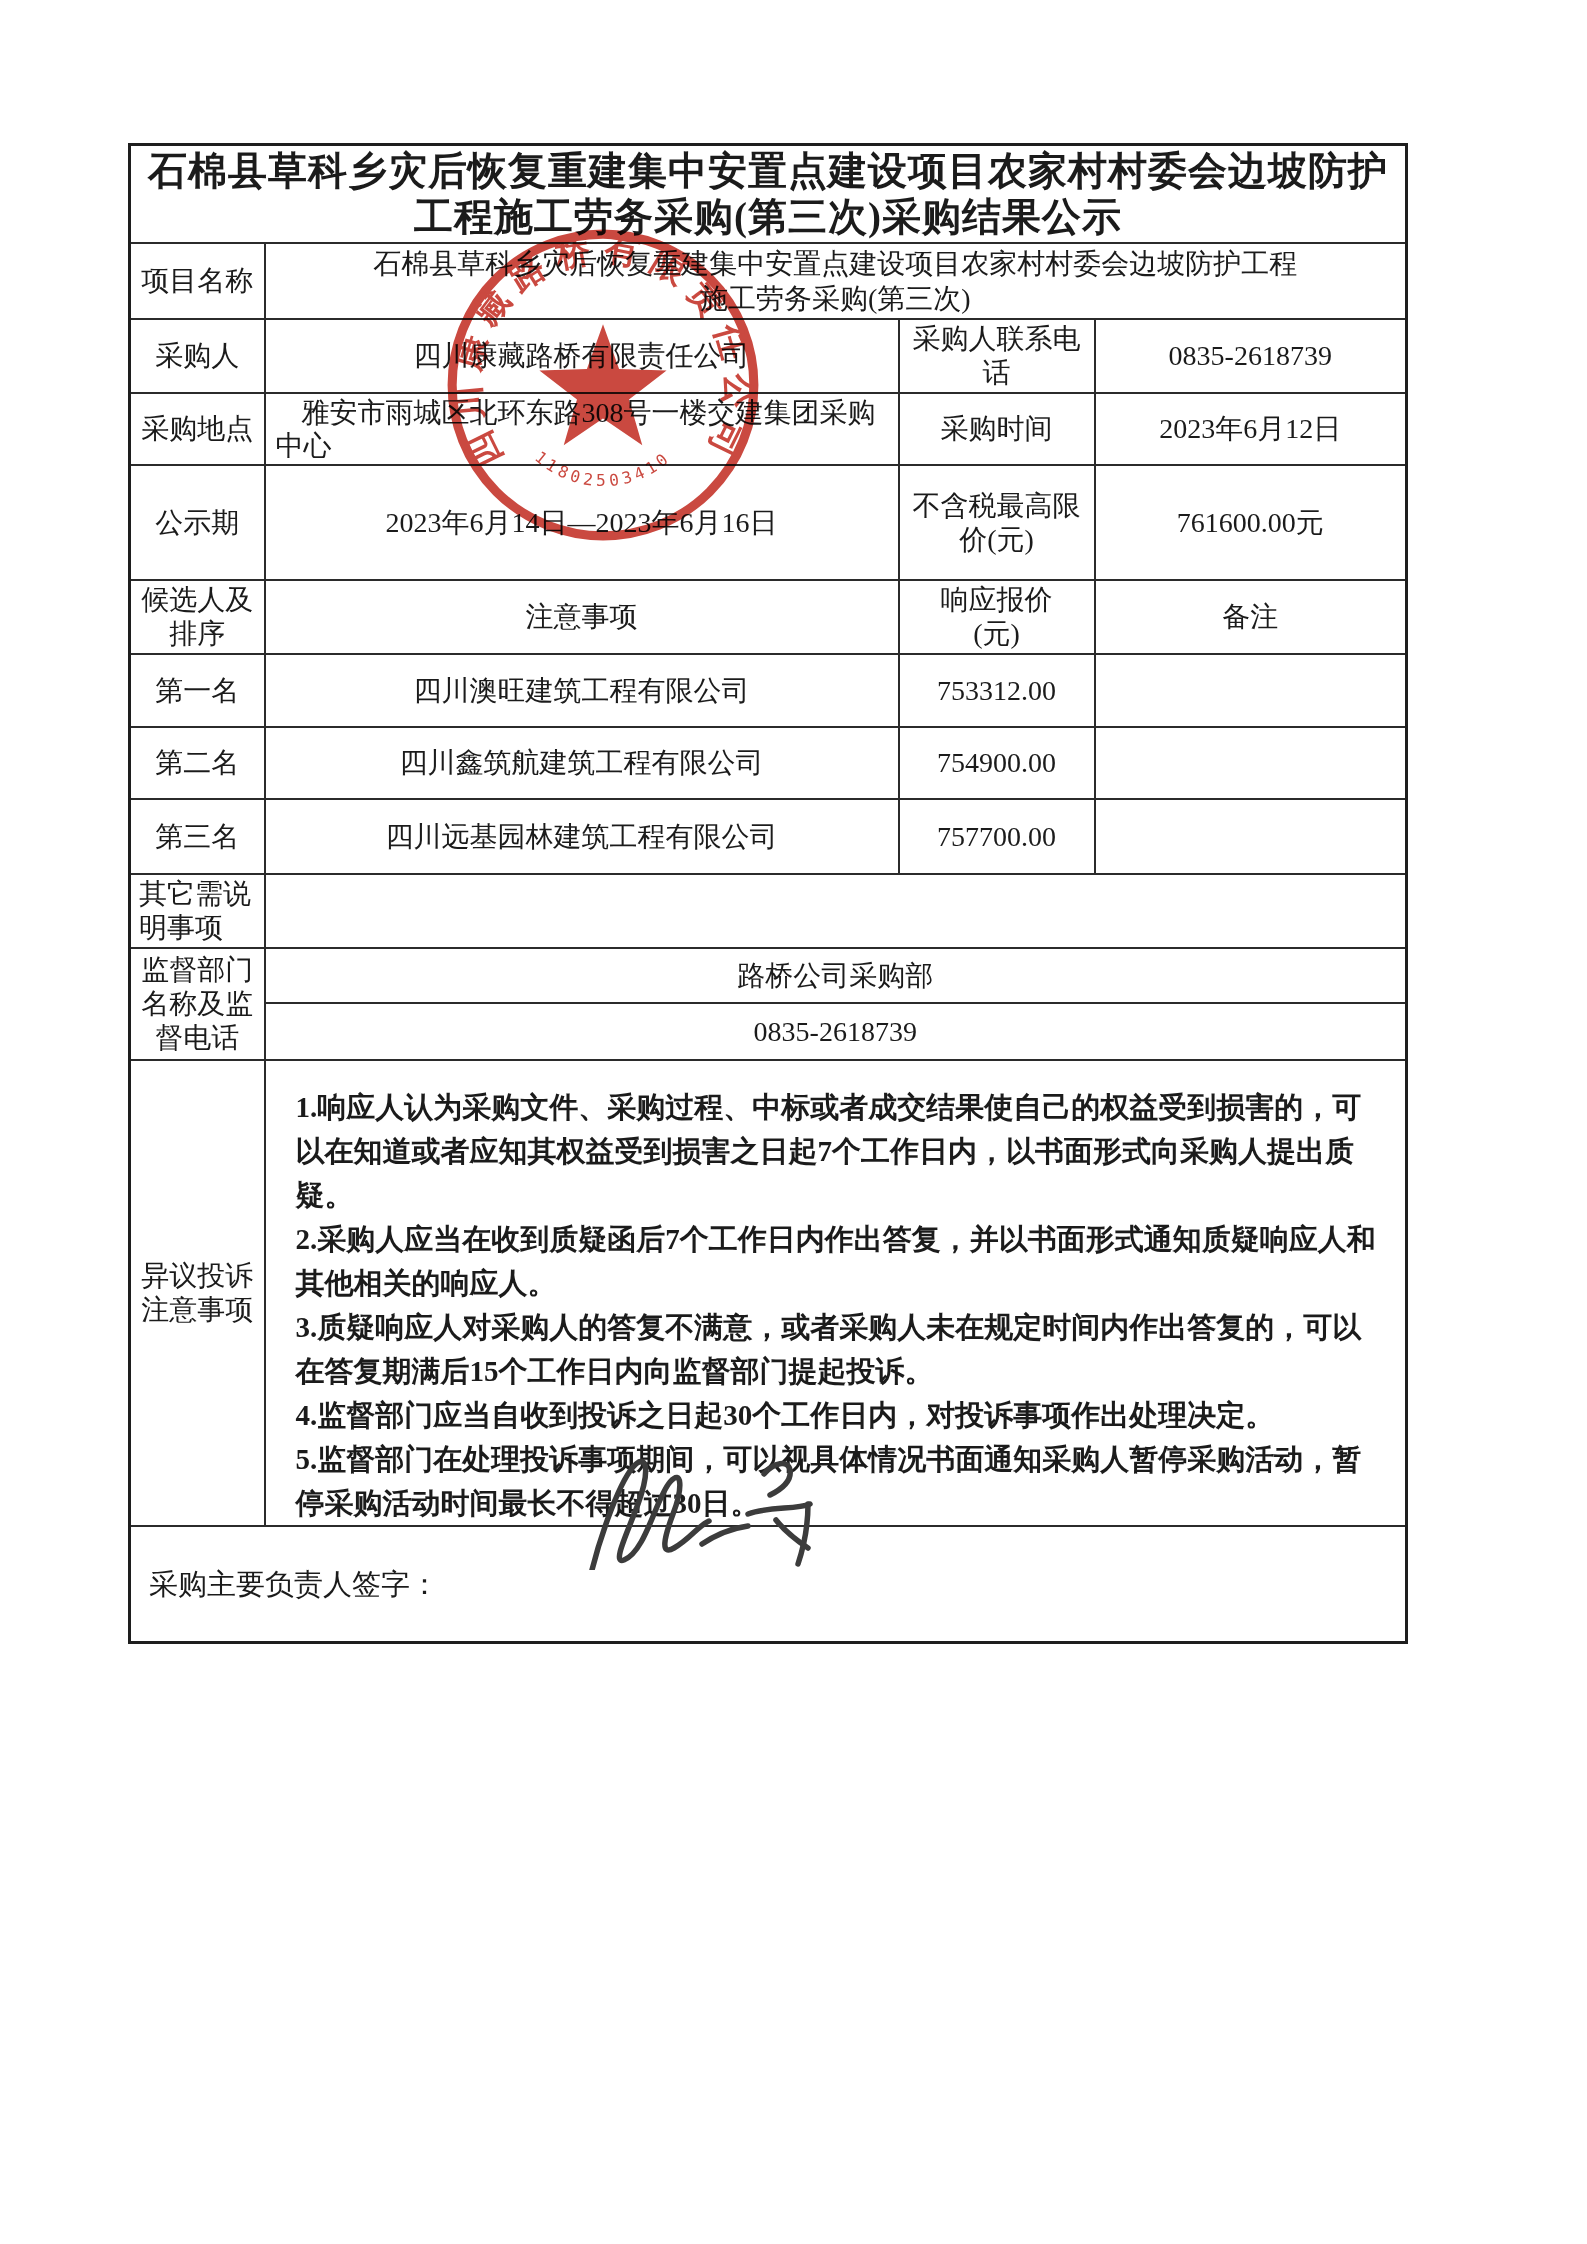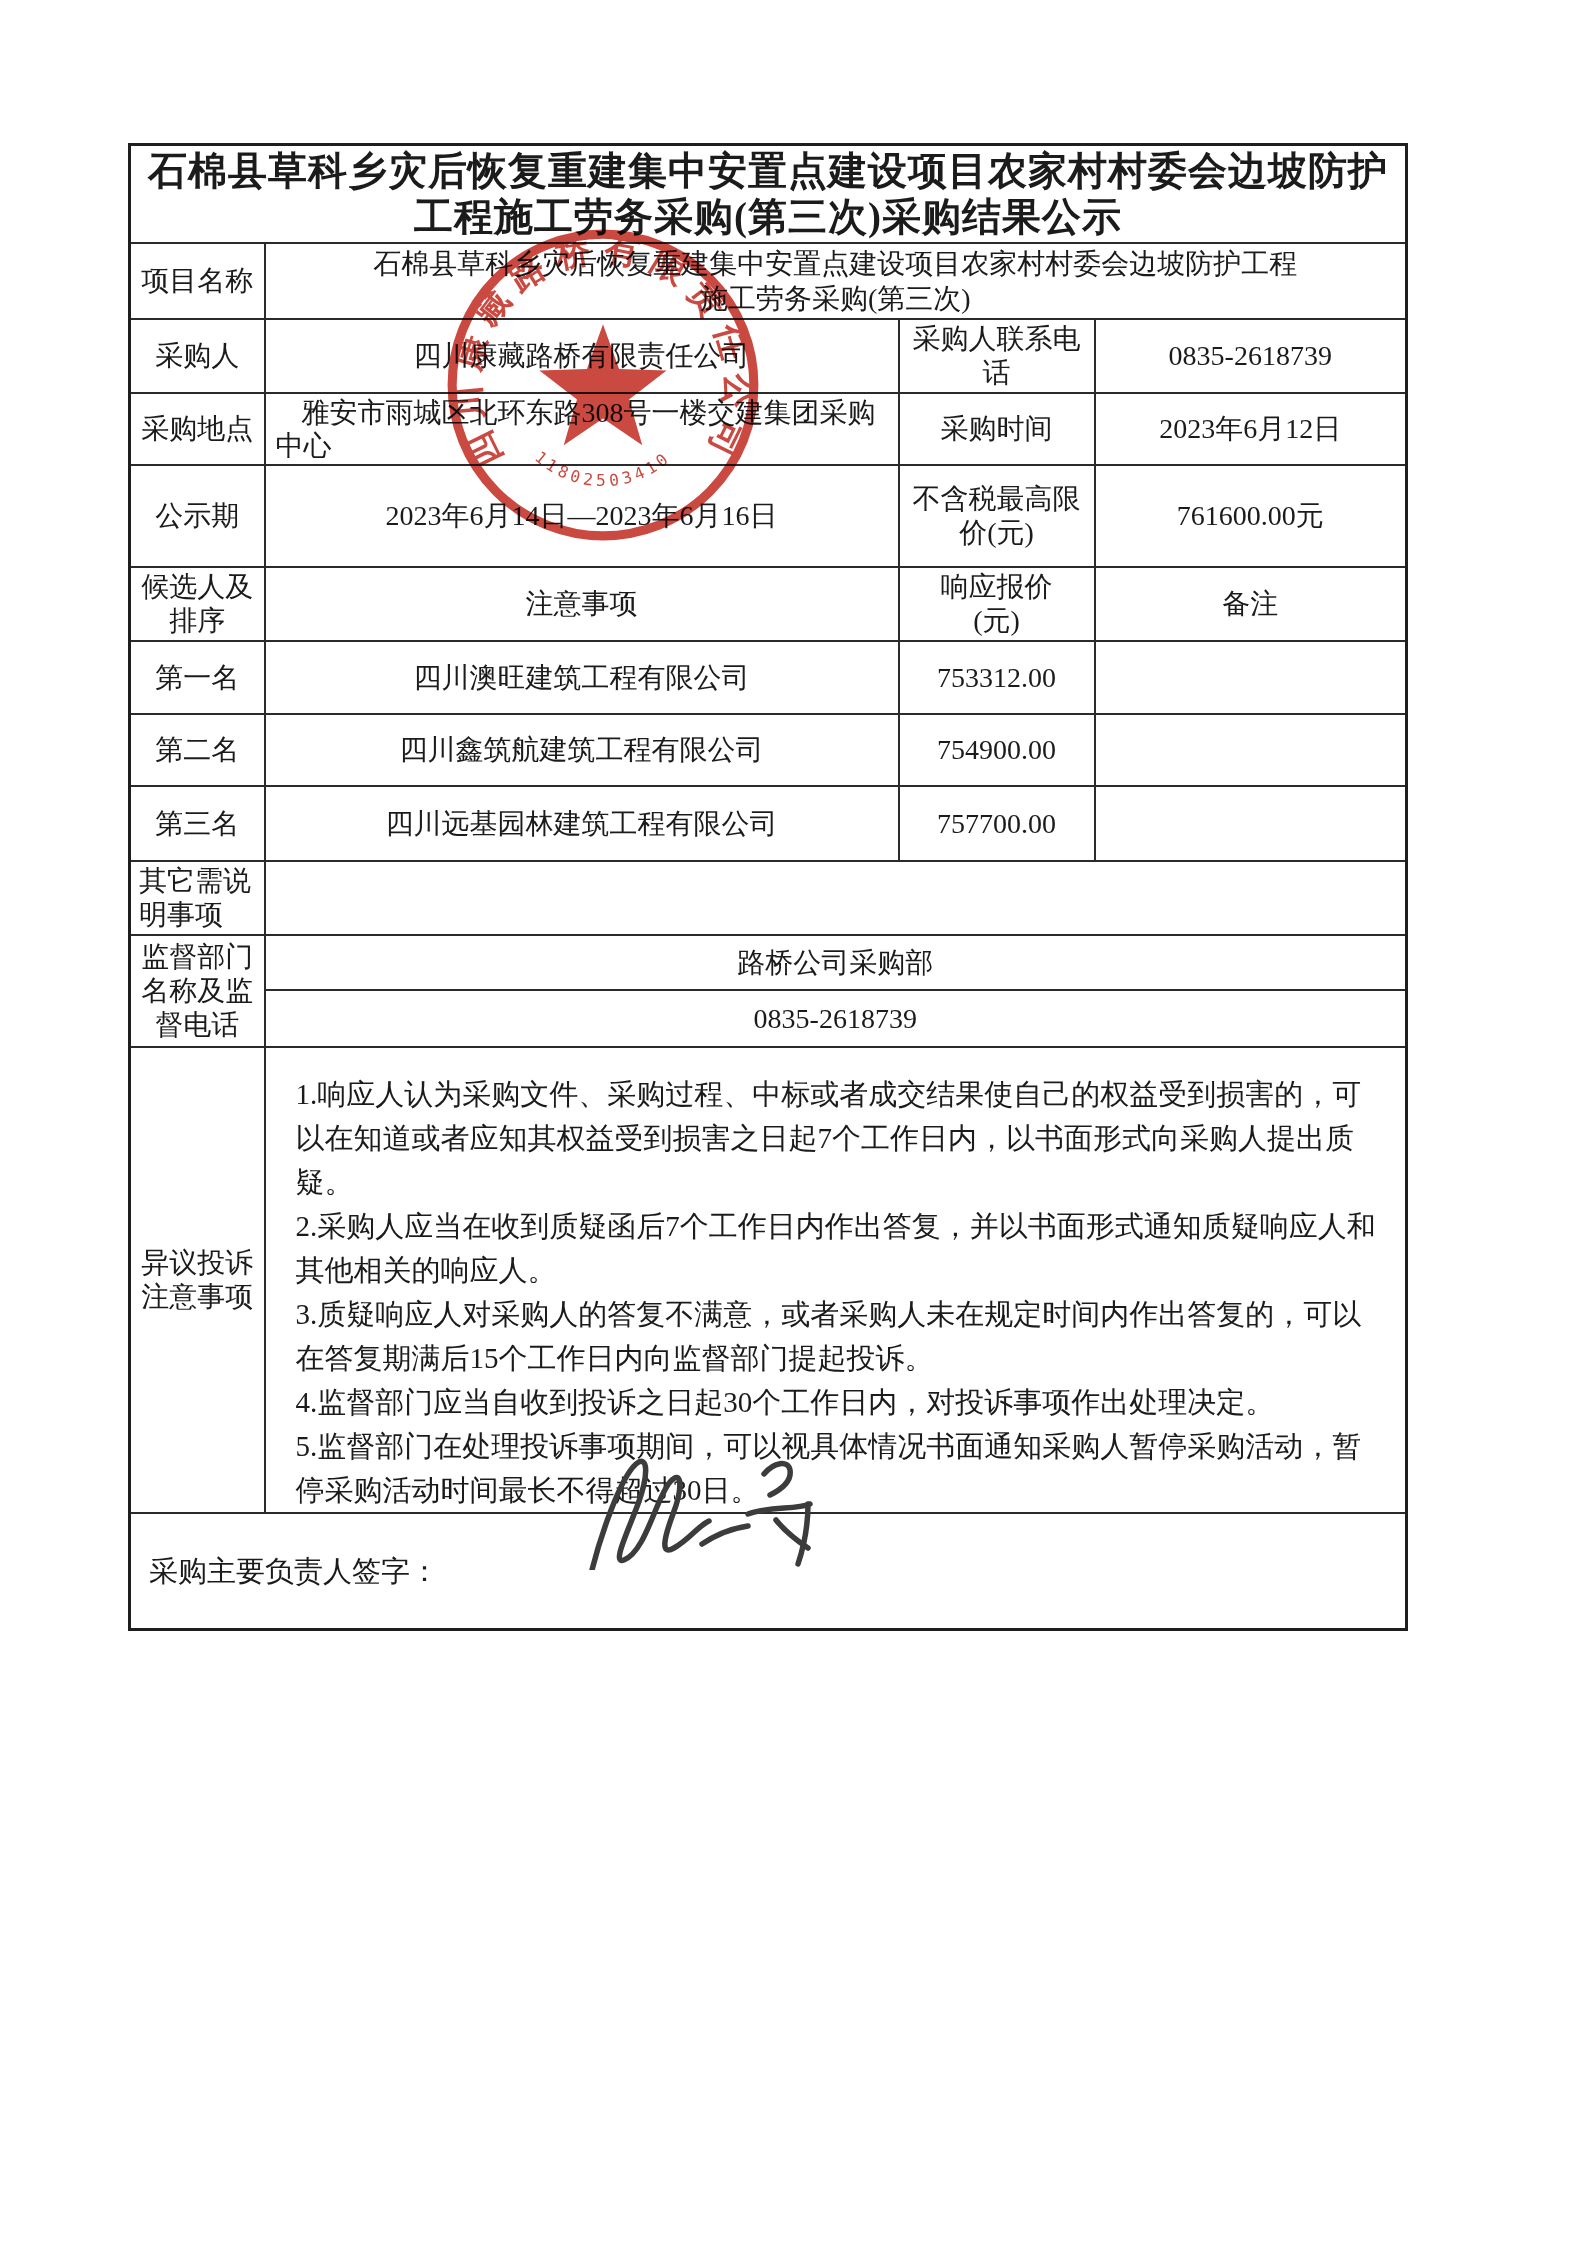--- a/index.html
+++ b/index.html
@@ -25,28 +25,28 @@
     font-size:39px;line-height:46px;font-weight:bold;
     padding:2px 4px;letter-spacing:1px;
   }
   .left{text-align:left;}
   .loc{text-indent:26px;line-height:33px;padding:2px 8px 2px 10px;}
   .complaint-cell{
     text-align:left;vertical-align:top;
     padding:24px 26px 0 30px;
     font-size:29px;line-height:44px;
   }
-  .complaint-cell p{margin:0;}
+  .complaint-cell p{margin:0;font-weight:bold;}
   .sig-cell{
     text-align:left;padding-left:18px;font-size:29px;
     position:relative;
   }
   
   .h97{height:97px}.h75{height:75px}.h72{height:72px}.h68{height:68px}
-  .h115{height:102px}.h80{height:68px}.h73{height:73px}.h72b{height:72px}
+  .h115{height:115px}.h80{height:68px}.h73{height:73px}.h72b{height:72px}
   .h75b{height:75px}.h73b{height:73px}.h55{height:55px}.h57{height:57px}
   .h400{height:400px}.h116{height:116px}
   
   .stamp{
     position:absolute;left:441px;top:223px;width:324px;height:324px;
     mix-blend-mode:multiply;opacity:0.9;pointer-events:none;
   }
   
   .signature-svg{
     position:absolute;left:552px;top:1452px;width:330px;height:118px;

